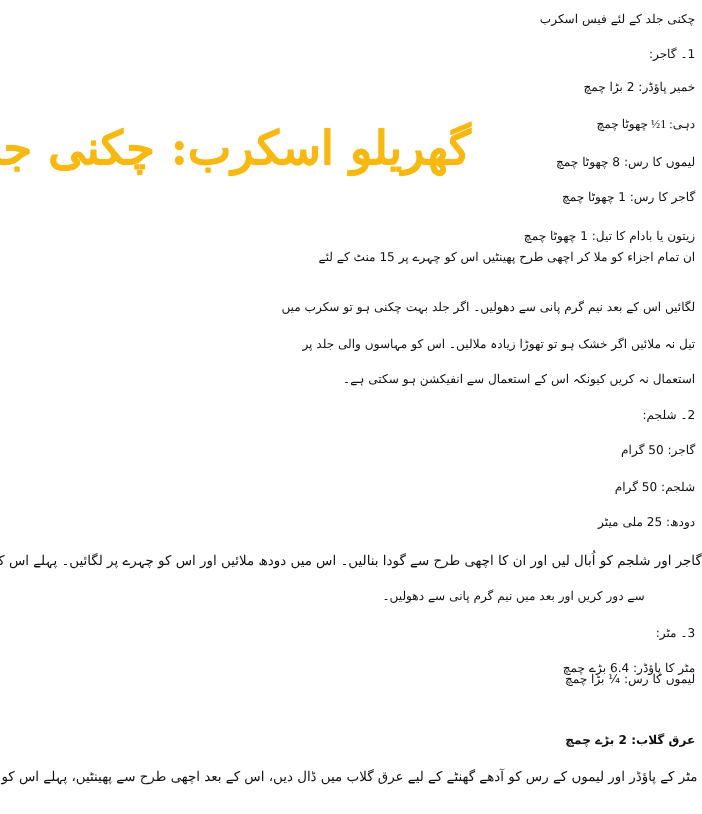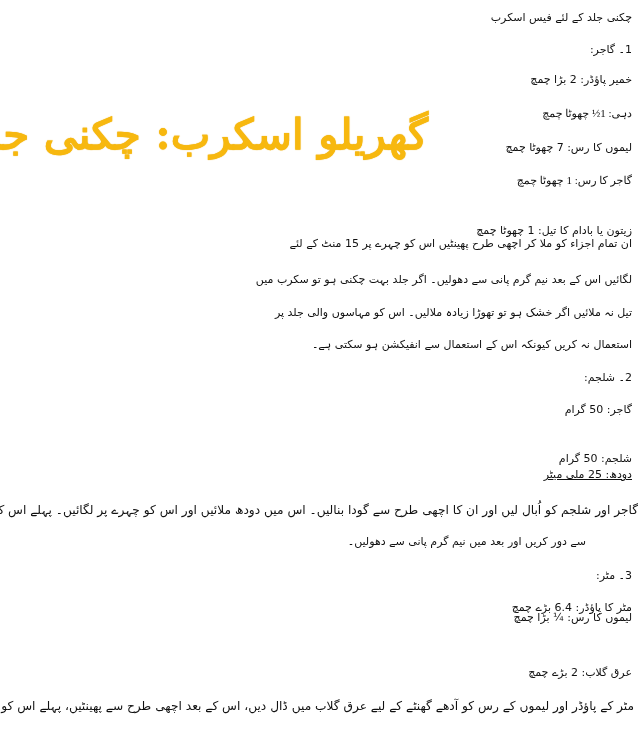--- a/index.html
+++ b/index.html
@@ -22,38 +22,38 @@
 </style>
 </head>
 <body>
 
 <div>
   <div class="line r" style="top:8px;">چکنی جلد کے لئے فیس اسکرب</div>
 
   <div class="line r" style="top:40px;">1۔ گاجر:</div>
   <div class="line r" style="top:70px;">خمیر پاؤڈر: 2 بڑا چمچ</div>
   <div class="line r" style="top:103px;font-family:Liberation Serif, serif;">دہی: 1½ چھوٹا چمچ</div>
-  <div class="line r" style="top:138px;">لیموں کا رس: 7 چھوٹا چمچ</div>
-  <div class="line r" style="top:170px;font-family:Liberation Serif, serif;">گاجر کا رس: 1 چھوٹا چمچ</div>
-  <div class="line r" style="top:205px;margin-top:16px;">زیتون یا بادام کا تیل: 1 چھوٹا چمچ</div>
+  <div class="line r" style="top:138px;">لیموں کا رس: 8 چھوٹا چمچ</div>
+  <div class="line r" style="top:170px;">گاجر کا رس: 1 چھوٹا چمچ</div>
+  <div class="line r" style="top:205px;">زیتون یا بادام کا تیل: 1 چھوٹا چمچ</div>
 
-  <div class="line r" style="top:234px;">ان تمام اجزاء کو ملا کر اچھی طرح پھینٹیں اس کو چہرے پر 15 منٹ کے لئے</div>
+  <div class="line r" style="top:224px;">ان تمام اجزاء کو ملا کر اچھی طرح پھینٹیں اس کو چہرے پر 15 منٹ کے لئے</div>
   <div class="line r" style="top:270px;">لگائیں اس کے بعد نیم گرم پانی سے دھولیں۔ اگر جلد بہت چکنی ہو تو سکرب میں</div>
   <div class="line r" style="top:303px;">تیل نہ ملائیں اگر خشک ہو تو تھوڑا زیادہ ملالیں۔ اس کو مہاسوں والی جلد پر</div>
   <div class="line r" style="top:335px;">استعمال نہ کریں کیونکہ اس کے استعمال سے انفیکشن ہو سکتی ہے۔</div>
 
   <div class="line r" style="top:368px;">2۔ شلجم:</div>
   <div class="line r" style="top:400px;">گاجر: 50 گرام</div>
-  <div class="line r" style="top:433px;margin-top:16px;">شلجم: 50 گرام</div>
-  <div class="line r" style="top:465px;text-decoration:underline;">دودھ: 25 ملی میٹر</div>
+  <div class="line r" style="top:433px;">شلجم: 50 گرام</div>
+  <div class="line r" style="top:465px;">دودھ: 25 ملی میٹر</div>
 
   <div class="line" style="top:500px; right:0px; font-size:12.2px;">گاجر اور شلجم کو اُبال لیں اور ان کا اچھی طرح سے گودا بنالیں۔ اس میں دودھ ملائیں اور اس کو چہرے پر لگائیں۔ پہلے اس کو رگڑتے ہوئے چہرے پر</div>
   <div class="line" style="top:532px; right:52px;">سے دور کریں اور بعد میں نیم گرم پانی سے دھولیں۔</div>
 
   <div class="line r" style="top:566px;margin-left:33px;">3۔ مٹر:</div>
   <div class="line r" style="top:598px;">مٹر کا پاؤڈر: 6.4 بڑے چمچ</div>
   <div class="line r" style="top:608px;">لیموں کا رس: ¼ بڑا چمچ</div>
-  <div class="line r" style="top:663px;">عرق گلاب: 2 بڑے چمچ</div>
+  <div class="line r" style="top:663px;font-weight:bold;">عرق گلاب: 2 بڑے چمچ</div>
 
   <div class="line" style="top:696px; right:4px; font-size:12.2px;">مٹر کے پاؤڈر اور لیموں کے رس کو آدھے گھنٹے کے لیے عرق گلاب میں ڈال دیں، اس کے بعد اچھی طرح سے پھینٹیں، پہلے اس کو رگڑائی کے عمل سے</div>
 </div>
 
 <div class="overlay-title">گھریلو اسکرب: چکنی جلد کے لیے</div>
 
 </body></html>

